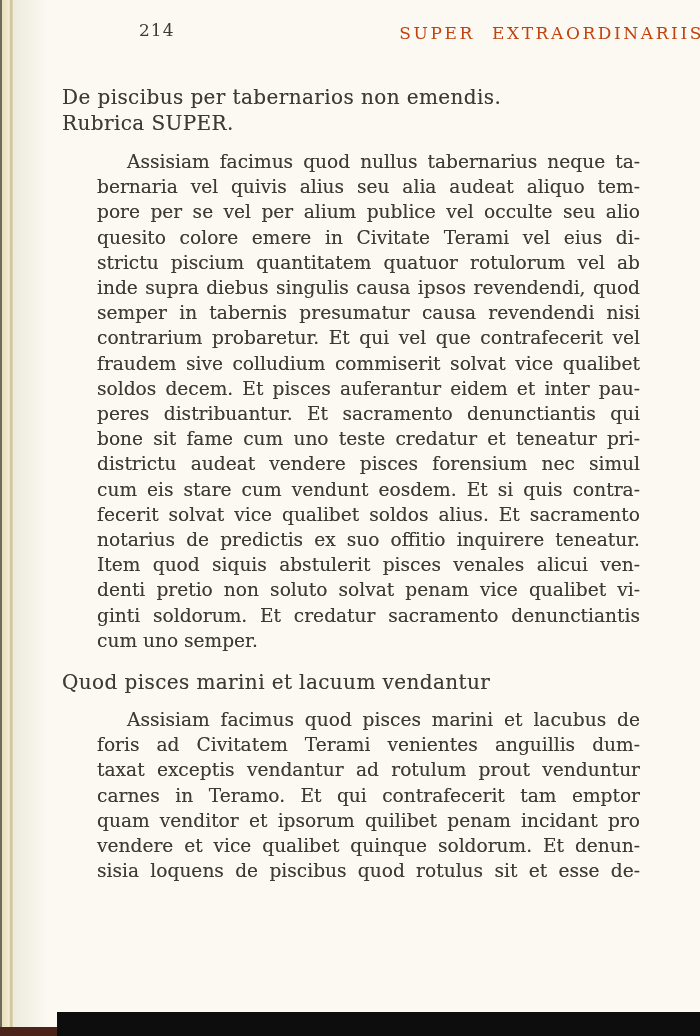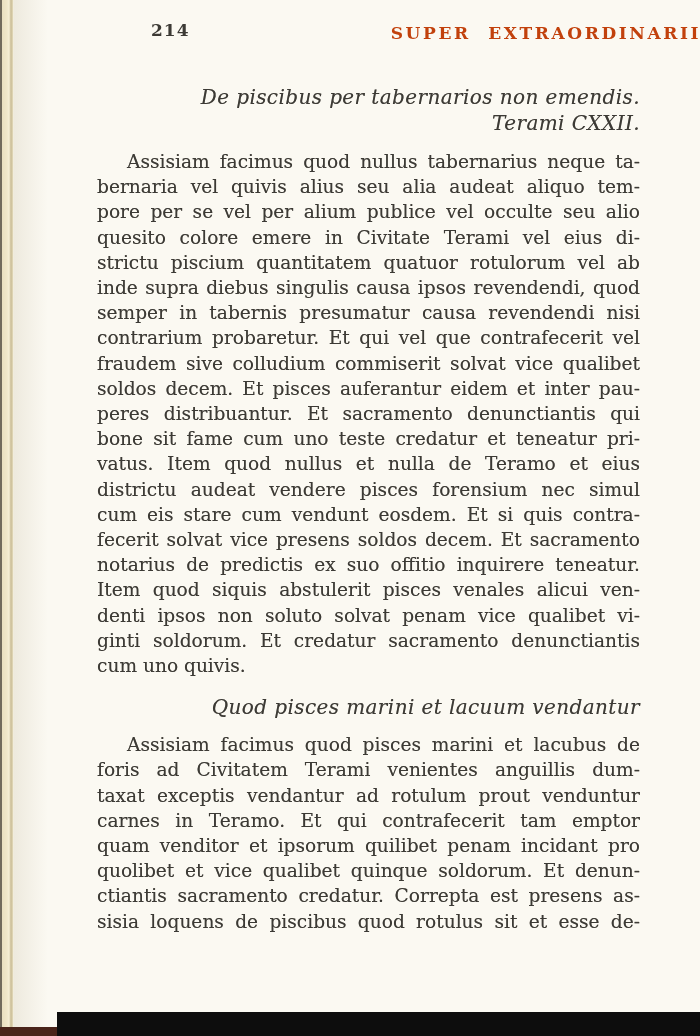--- a/index.html
+++ b/index.html
@@ -15,36 +15,36 @@
     background:linear-gradient(90deg,
       #716a5c 0px, #716a5c 2px,
       #e9dfc0 2px, #f0e7ca 7px,
       #f5eed6 9px, #c9bc95 11px,
       #ddd3b2 12.5px, rgba(250,248,240,0) 14px);
   }
   .edge-shade {
     position:absolute; left:14px; top:0; bottom:0; width:34px;
     background:linear-gradient(90deg, rgba(190,180,150,0.22), rgba(190,180,150,0));
   }
-  .scan-header { position:absolute; top:20px; left:16px; width:563px; height:22px;font-weight:bold; }
+  .scan-header { position:absolute; top:20px; left:4px; width:563px; height:22px; }
   .pagenum {
     position:absolute; left:135px; top:0;
     font-size:17px; letter-spacing:1px;
   }
   .runhead {
     position:absolute; left:0; top:3px; width:700px;
     text-align:right; font-size:17px; letter-spacing:2.6px;
     word-spacing:9px; color:#c2410c;
   }
   .text-col {
     position:absolute; left:62px; top:84px; width:578px;
     text-shadow:0 0 0.6px rgba(80,76,68,0.55);
   }
   .heading {
-    text-align:right; font-style:italic;
+    text-align:left; 
     font-size:20px; line-height:26px; letter-spacing:0.4px;
   }
   .para { margin-top:13px; font-size:18.6px; line-height:25.2px;margin-left:35px; }
   .bline { text-align:justify; text-align-last:justify; white-space:normal; }
   .bline.indent { text-indent:30px; }
   .bline.bend { text-align-last:left; }
   .sec2 { margin-top:16px; }
   .sec2 .para { margin-top:12px; }
   .bottom-red {
     position:absolute; left:0; top:1027px; width:95px; height:9px;
@@ -64,58 +64,56 @@
 
   <div class="scan-header">
     <div class="pagenum">214</div>
     <div class="runhead">SUPER EXTRAORDINARIIS</div>
   </div>
 
   <div class="text-col">
     <div class="section">
       <div class="heading">
           <div class="hline">De piscibus per tabernarios non emendis.</div>
-          <div class="hline">Terami CXXII.</div>
+          <div class="hline">Rubrica SUPER.</div>
         </div>
       <div class="para">
           <div class="bline indent">Assisiam facimus quod nullus tabernarius neque ta-</div>
           <div class="bline">bernaria vel quivis alius seu alia audeat aliquo tem-</div>
           <div class="bline">pore per se vel per alium publice vel occulte seu alio</div>
           <div class="bline">quesito colore emere in Civitate Terami vel eius di-</div>
           <div class="bline">strictu piscium quantitatem quatuor rotulorum vel ab</div>
           <div class="bline">inde supra diebus singulis causa ipsos revendendi, quod</div>
           <div class="bline">semper in tabernis presumatur causa revendendi nisi</div>
           <div class="bline">contrarium probaretur. Et qui vel que contrafecerit vel</div>
           <div class="bline">fraudem sive colludium commiserit solvat vice qualibet</div>
           <div class="bline">soldos decem. Et pisces auferantur eidem et inter pau-</div>
           <div class="bline">peres distribuantur. Et sacramento denunctiantis qui</div>
           <div class="bline">bone sit fame cum uno teste credatur et teneatur pri-</div>
-          <div class="bline">vatus. Item quod nullus et nulla de Teramo et eius</div>
           <div class="bline">districtu audeat vendere pisces forensium nec simul</div>
           <div class="bline">cum eis stare cum vendunt eosdem. Et si quis contra-</div>
-          <div class="bline">fecerit solvat vice presens soldos decem. Et sacramento</div>
+          <div class="bline">fecerit solvat vice qualibet soldos alius. Et sacramento</div>
           <div class="bline">notarius de predictis ex suo offitio inquirere teneatur.</div>
           <div class="bline">Item quod siquis abstulerit pisces venales alicui ven-</div>
-          <div class="bline">denti ipsos non soluto solvat penam vice qualibet vi-</div>
+          <div class="bline">denti pretio non soluto solvat penam vice qualibet vi-</div>
           <div class="bline">ginti soldorum. Et credatur sacramento denunctiantis</div>
-          <div class="bline bend">cum uno quivis.</div>
+          <div class="bline bend">cum uno semper.</div>
         </div>
     </div>
     <div class="section sec2">
       <div class="heading">
           <div class="hline">Quod pisces marini et lacuum vendantur</div>
         </div>
       <div class="para">
           <div class="bline indent">Assisiam facimus quod pisces marini et lacubus de</div>
           <div class="bline">foris ad Civitatem Terami venientes anguillis dum-</div>
           <div class="bline">taxat exceptis vendantur ad rotulum prout venduntur</div>
           <div class="bline">carnes in Teramo. Et qui contrafecerit tam emptor</div>
           <div class="bline">quam venditor et ipsorum quilibet penam incidant pro</div>
-          <div class="bline">quolibet et vice qualibet quinque soldorum. Et denun-</div>
-          <div class="bline">ctiantis sacramento credatur. Correpta est presens as-</div>
+          <div class="bline">vendere et vice qualibet quinque soldorum. Et denun-</div>
           <div class="bline">sisia loquens de piscibus quod rotulus sit et esse de-</div>
         </div>
     </div>
   </div>
 
   <div class="bottom-red"></div>
   <div class="bottom-bar"></div>
 </div>
 
 </body></html>

